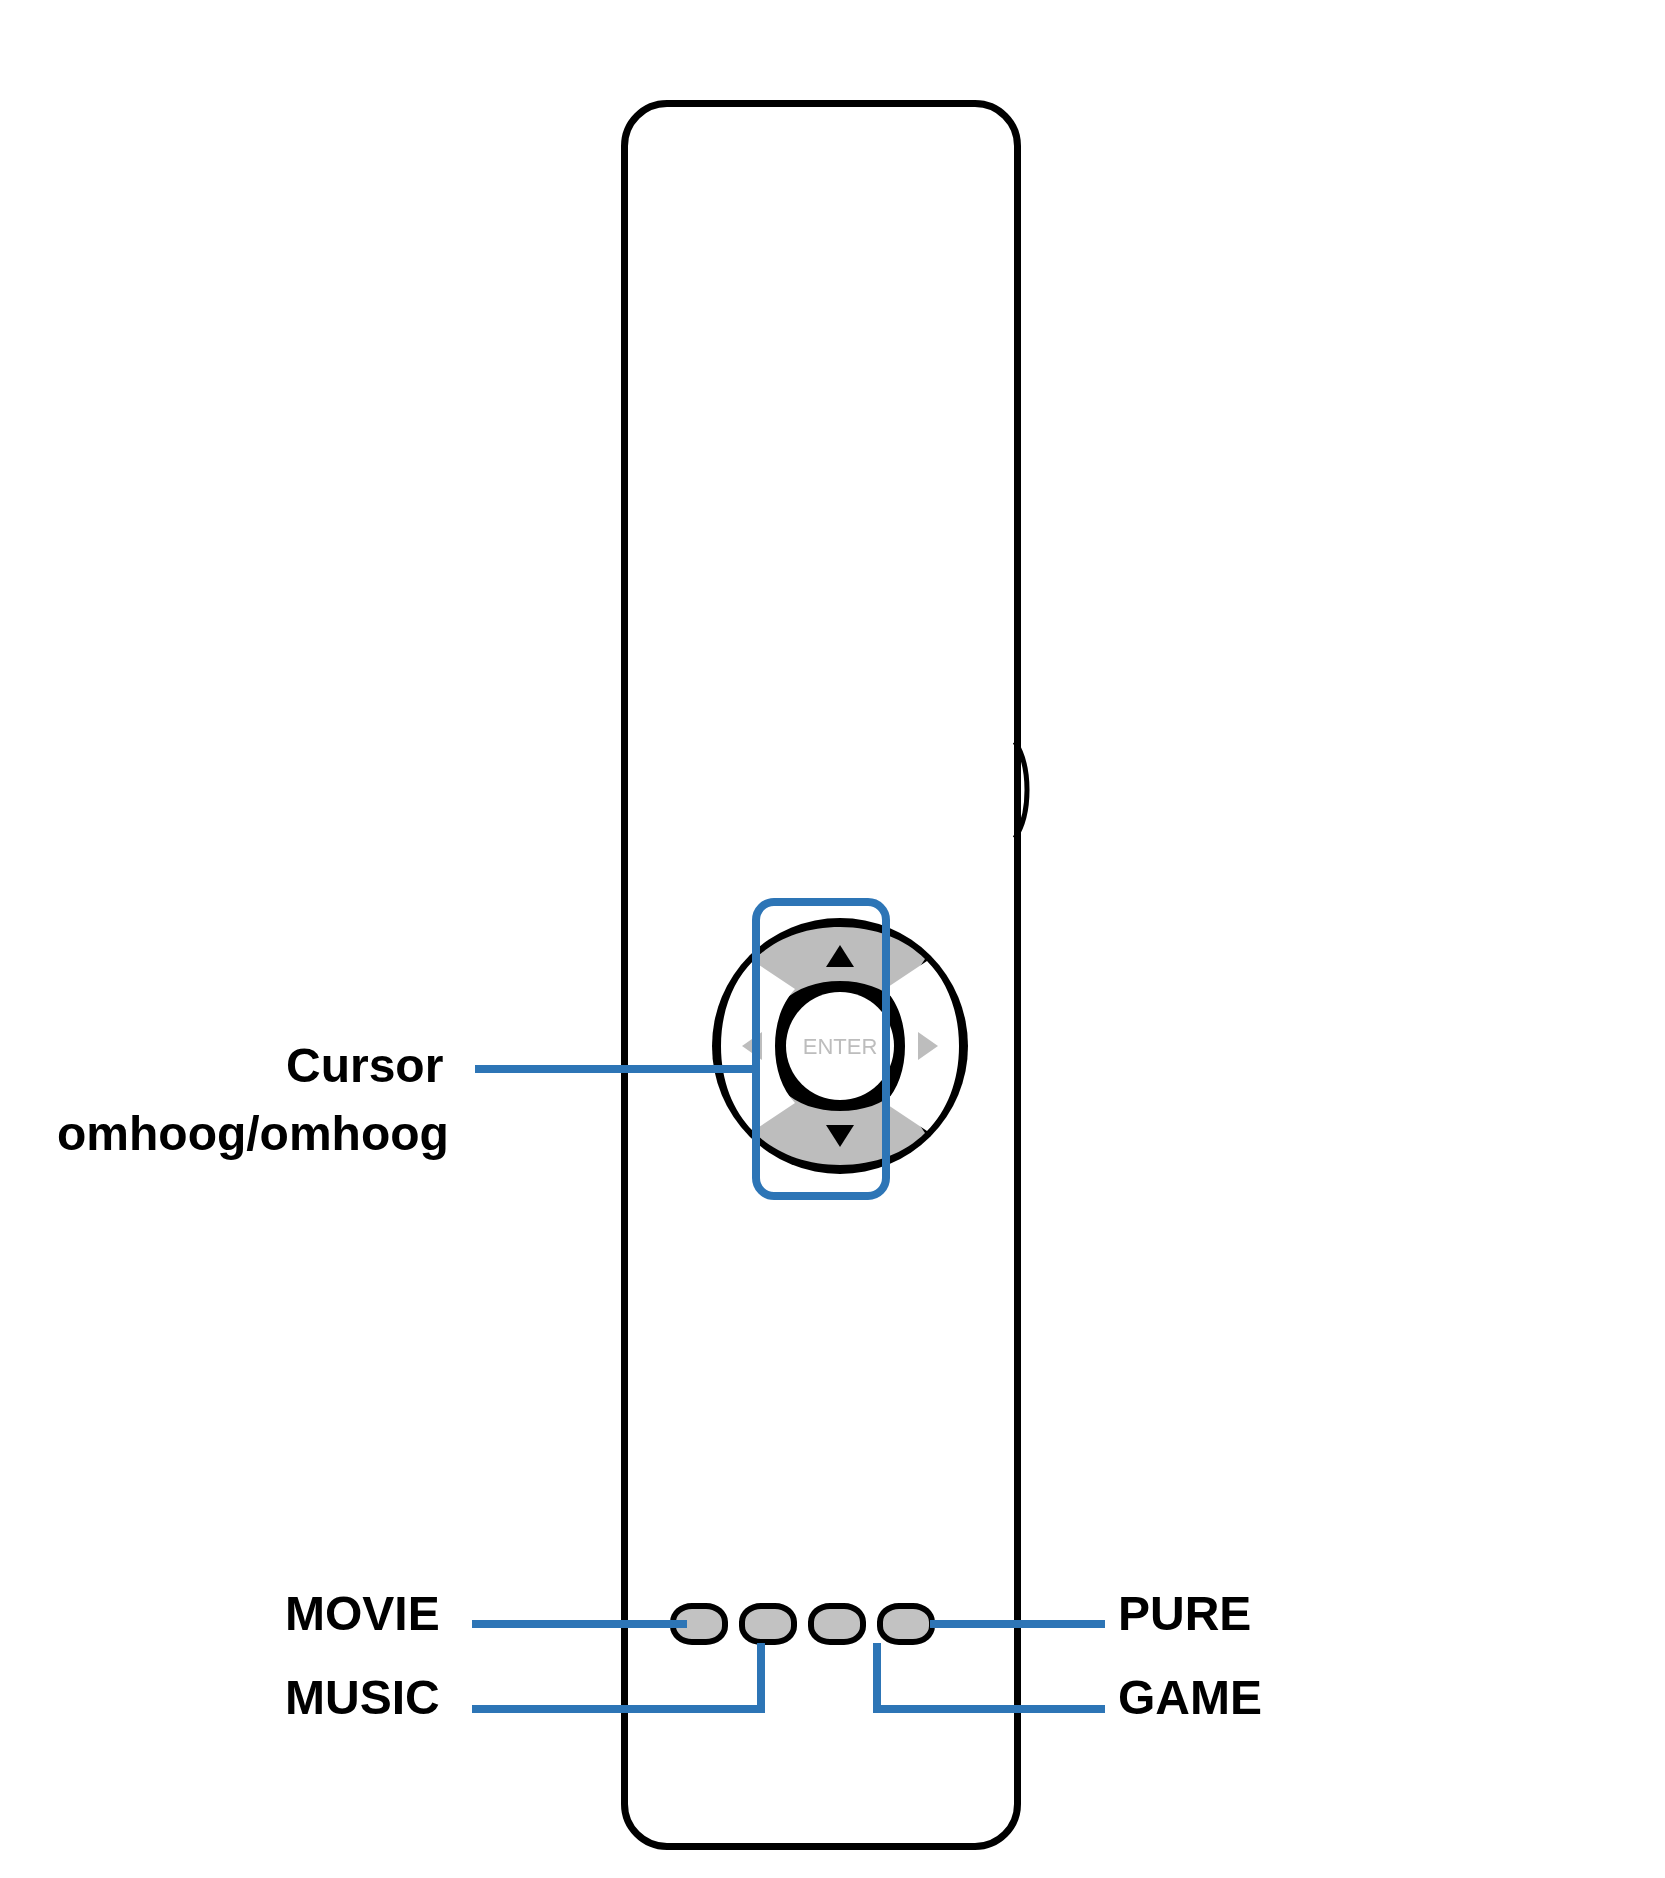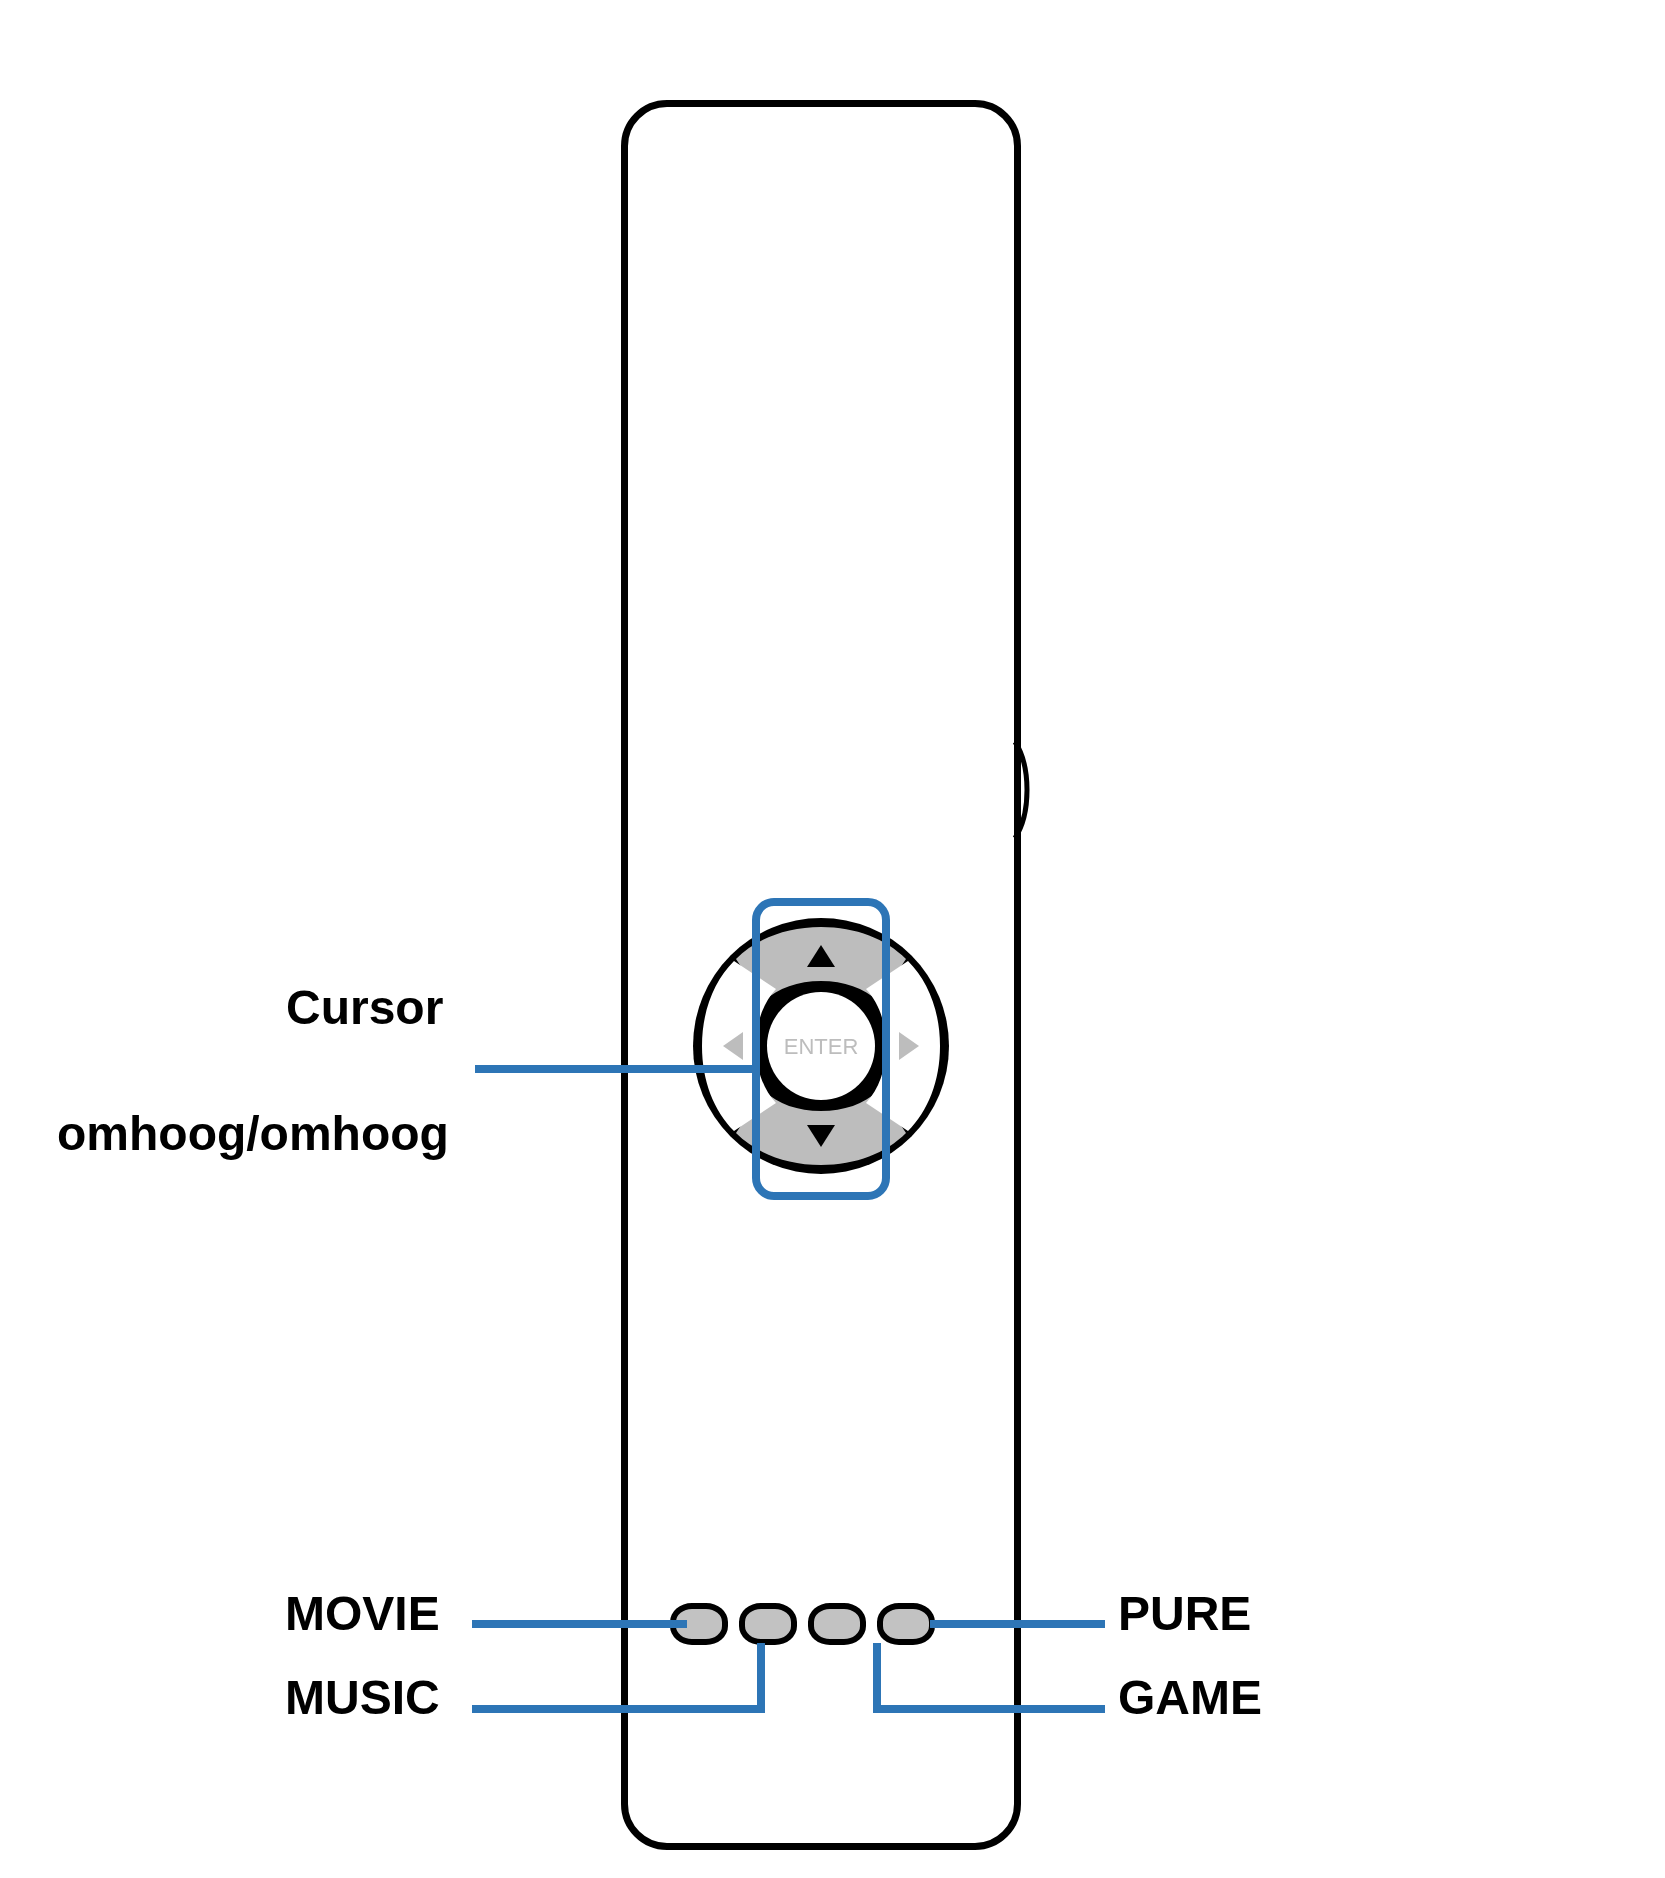--- a/index.html
+++ b/index.html
@@ -30,21 +30,21 @@
   .pill{border-radius:999px;}
   .circ{border-radius:50%;}
 
   .sect-label{
     position:absolute;color:#c4c4c4;font-size:17px;letter-spacing:.6px;
     text-align:center;white-space:nowrap;
   }
   .sect-rule{position:absolute;height:2px;background:#cfcfcf;}
 
   
-  #pad-wrap{position:absolute;left:690px;top:915px;width:262px;height:262px;z-index:4;}
+  #pad-wrap{position:absolute;left:709px;top:915px;width:262px;height:262px;z-index:4;}
   #pad-wrap svg{display:block;}
 
   
   #cursor-hl{
     position:absolute;left:752px;top:898px;width:138px;height:302px;
     border:8px solid #2d75b6;border-radius:22px;box-sizing:border-box;z-index:6;
   }
 
   
   .smkey{
@@ -237,21 +237,21 @@
 <div class="smlabel" style="left:654px;top:1578px;width:90px;">MOVIE</div>
 <div class="smlabel" style="left:723px;top:1578px;width:90px;">MUSIC</div>
 <div class="smlabel" style="left:792px;top:1578px;width:90px;">GAME</div>
 <div class="smlabel" style="left:861px;top:1578px;width:90px;">PURE</div>
 
 <div class="smkey" style="left:670px;top:1603px;"></div>
 <div class="smkey" style="left:739px;top:1603px;"></div>
 <div class="smkey" style="left:808px;top:1603px;"></div>
 <div class="smkey" style="left:877px;top:1603px;"></div>
 
-<div class="callout-text" style="left:286px;top:980px;font-size:48px;">Cursor</div>
+<div class="callout-text" style="left:286px;top:1038px;font-size:48px;">Cursor</div>
 <div class="callout-text" style="left:57px;top:1106px;font-size:48px;">omhoog/omhoog</div>
 <div class="lead lead-h" style="left:475px;top:1065px;width:285px;"></div>
 
 <div class="callout-text" style="left:285px;top:1586px;font-size:48px;">MOVIE</div>
 <div class="lead lead-h" style="left:472px;top:1620px;width:215px;"></div>
 
 <div class="callout-text" style="left:285px;top:1670px;font-size:48px;">MUSIC</div>
 <div class="lead lead-h" style="left:472px;top:1705px;width:293px;"></div>
 <div class="lead lead-v" style="left:757px;top:1643px;height:70px;"></div>
 

